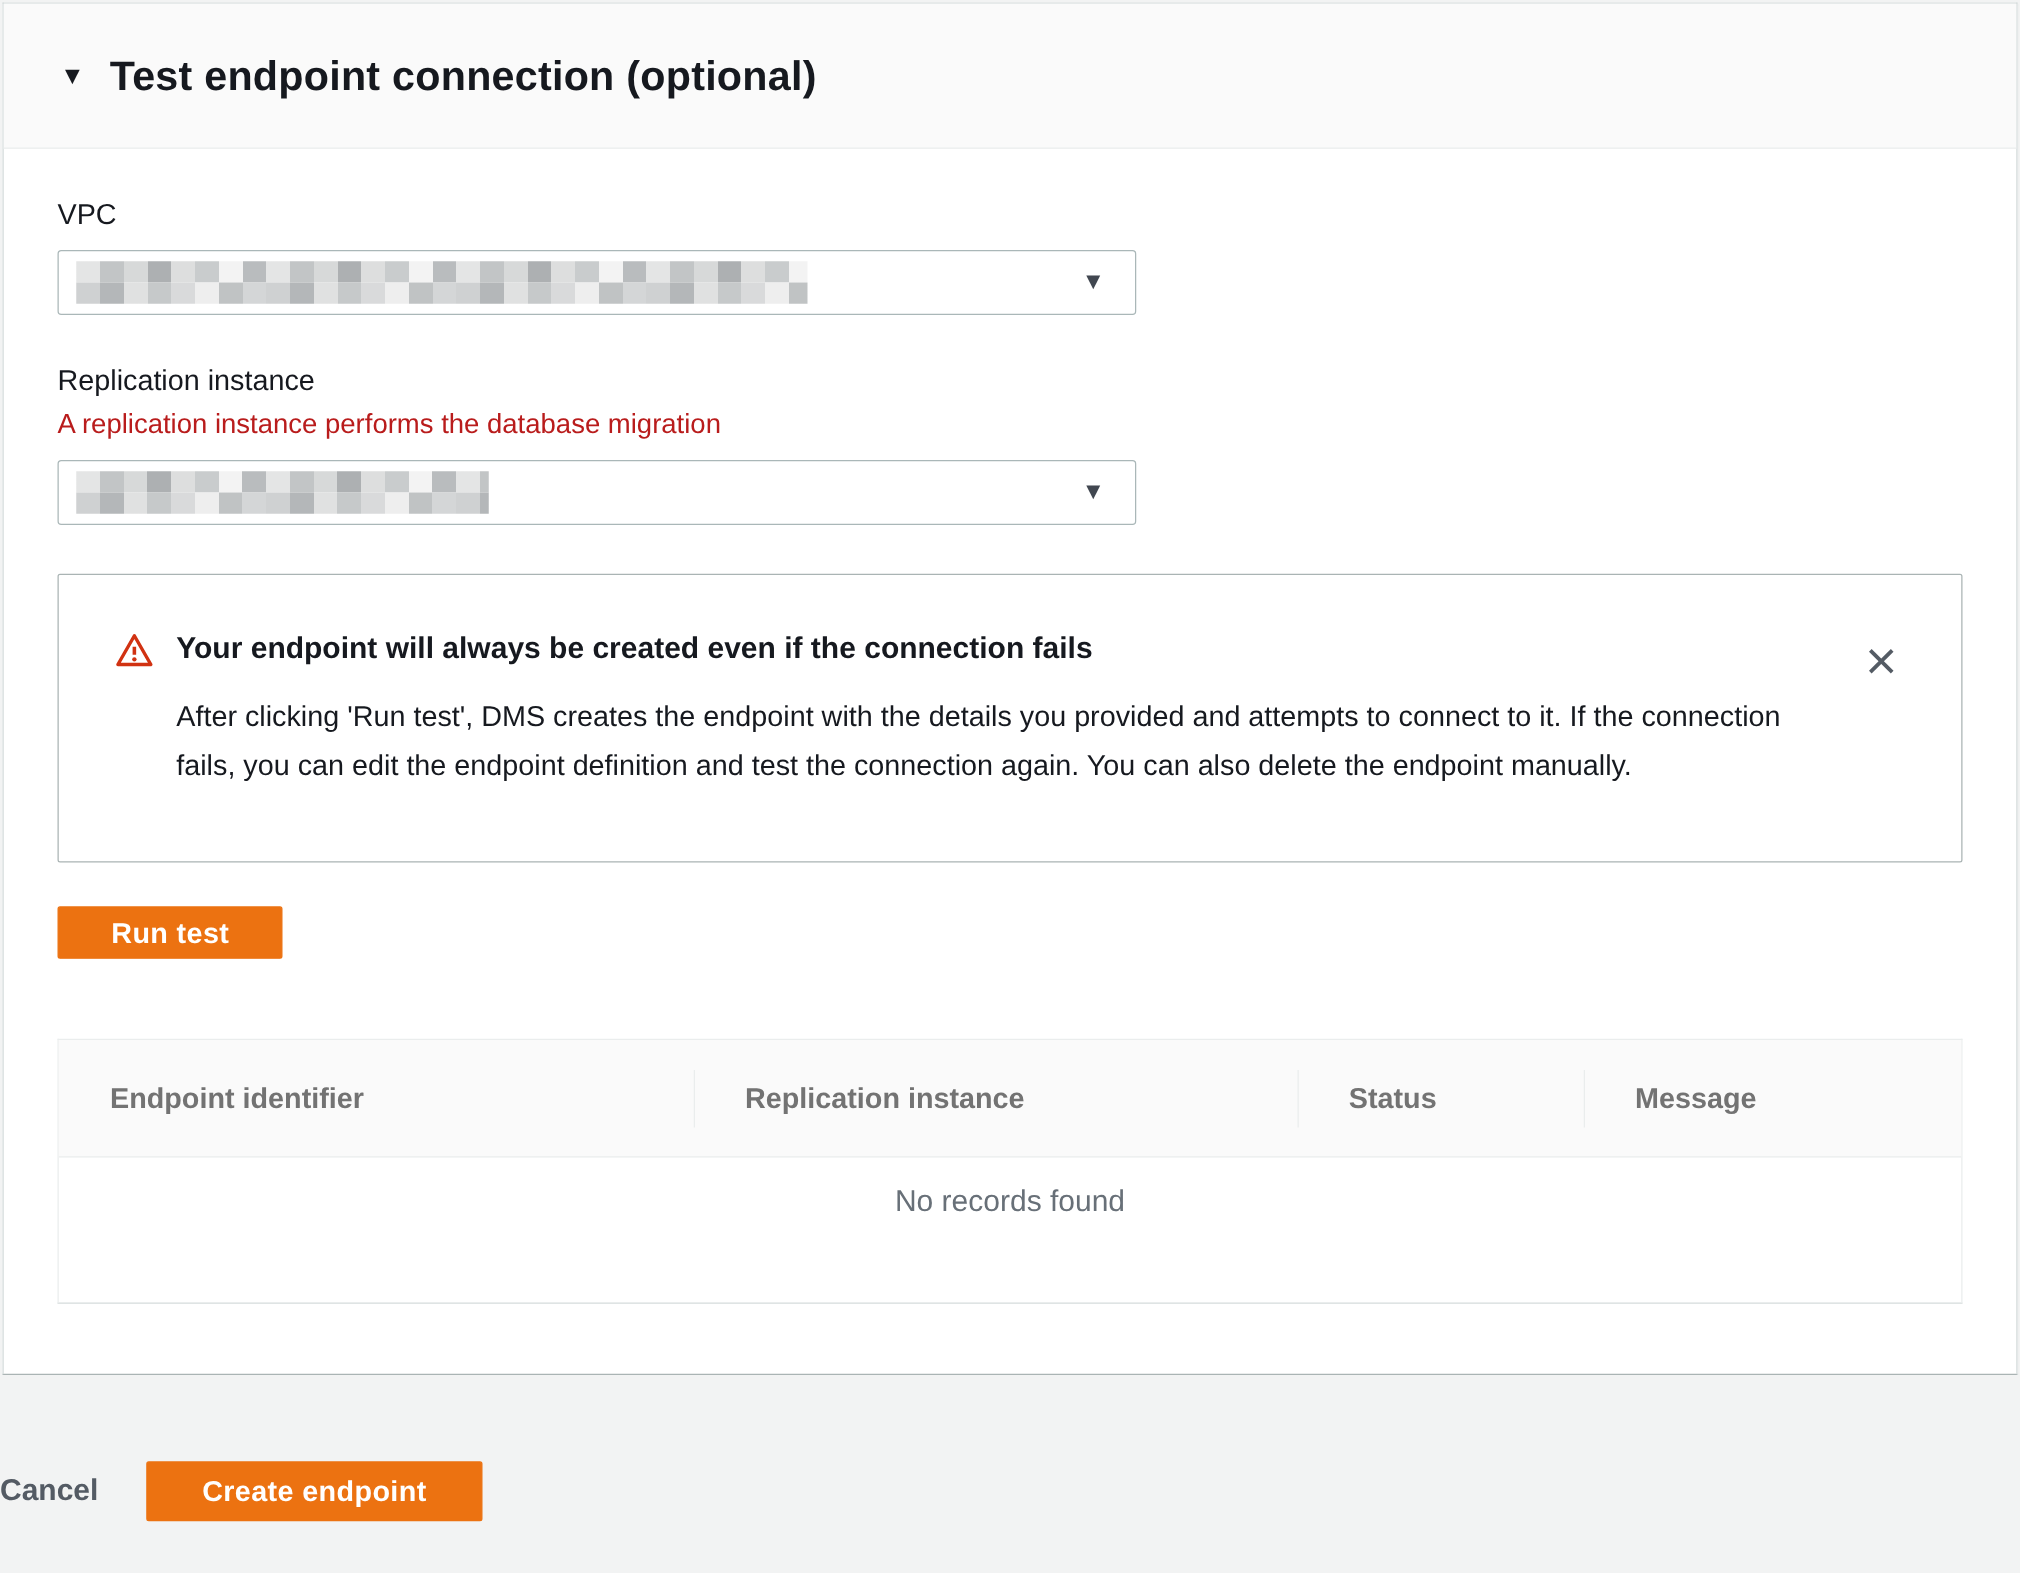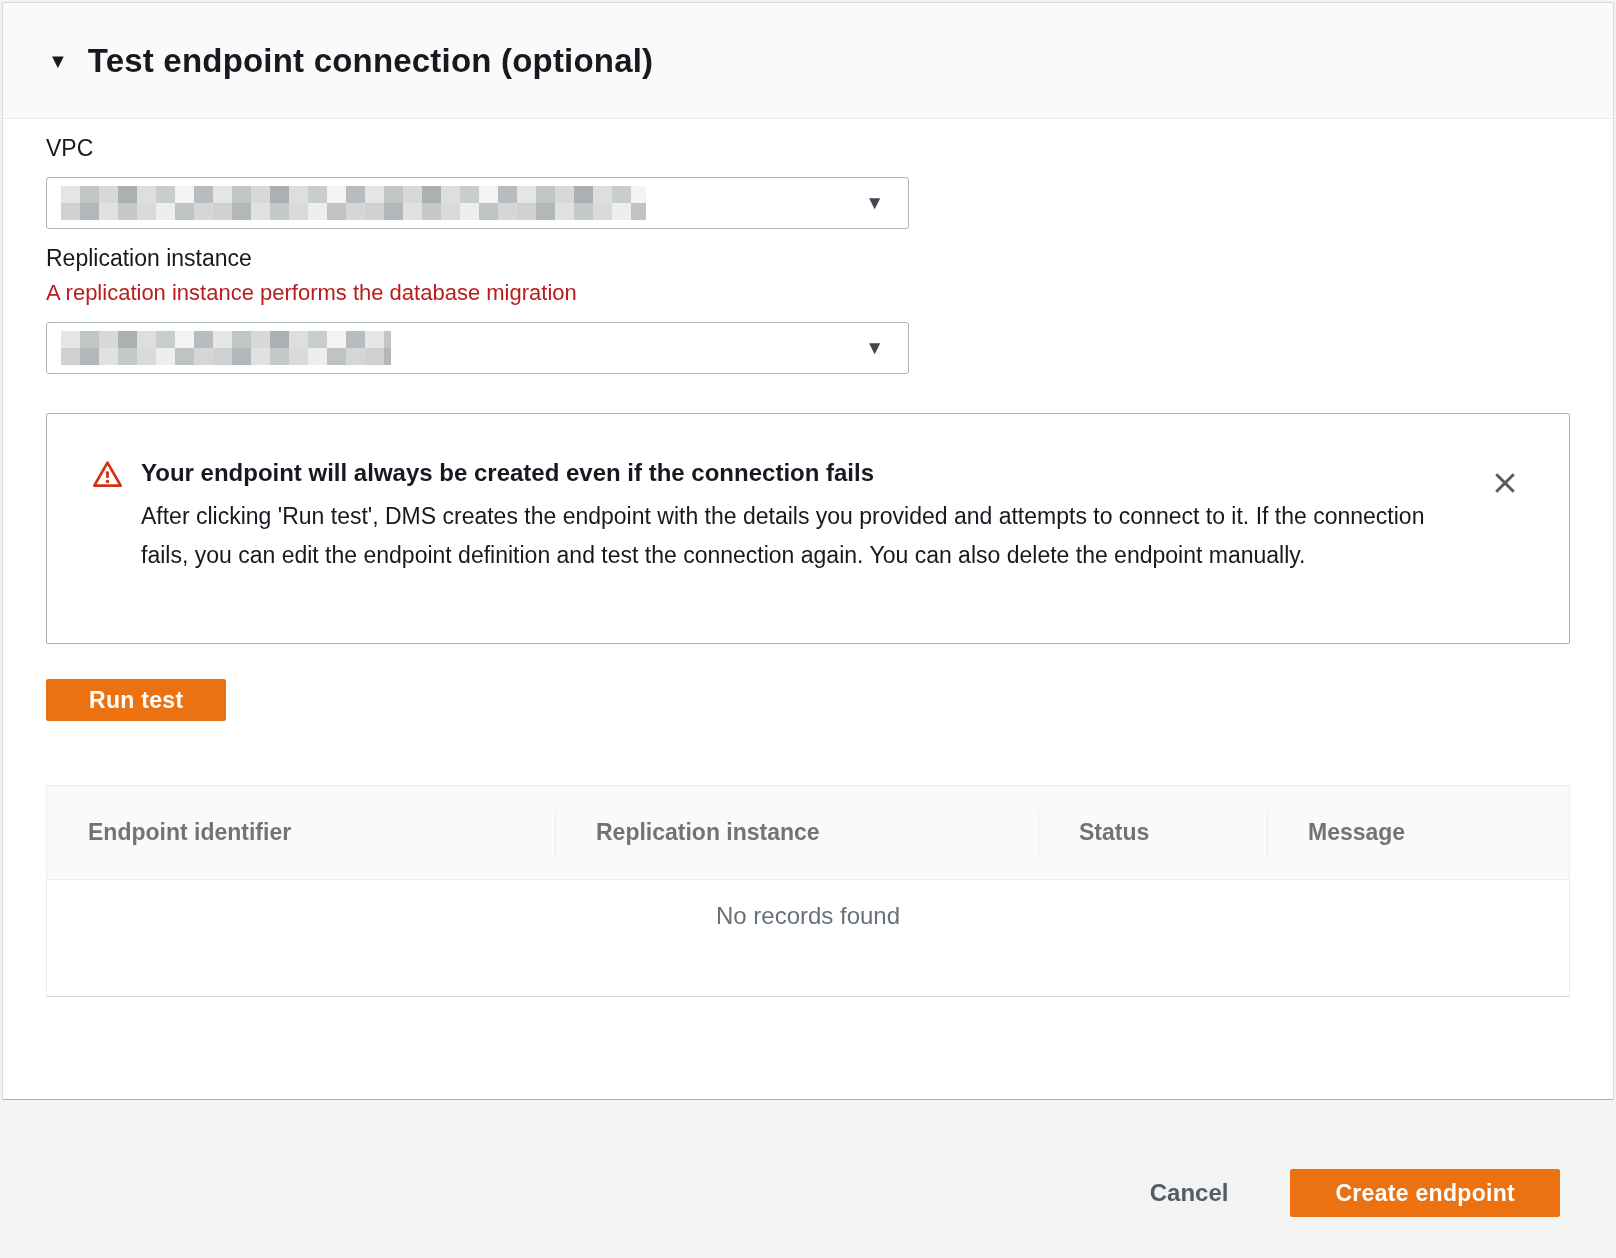--- a/index.html
+++ b/index.html
@@ -38,21 +38,21 @@
   .panel-title {
     font-size:33px;
     font-weight:700;
     letter-spacing:0.2px;
   }
   .panel-body { padding:0 43px; }
 
   
   .field-label {
     font-size:23px;
-    margin-top:15px;
+    margin-top:38px;
     line-height:28px;
   }
   .field-desc {
     font-size:22px;
     color:#b91c1c;
     margin-top:7px;
     line-height:28px;
   }
   .select {
     position:relative;
@@ -103,21 +103,21 @@
   .warning-icon { flex:0 0 auto; margin-top:1px; }
   .warning-text { flex:1 1 auto; margin-left:18px; padding-right:40px; }
   .warning-title {
     font-size:24px;
     font-weight:700;
     line-height:30px;
   }
   .warning-body {
     font-size:23px;
     line-height:39px;
-    margin-top:9px;
+    margin-top:20px;
     max-width:1300px;
   }
   .warning-close {
     flex:0 0 auto;
     background:none;
     border:none;
     cursor:pointer;
     padding:4px;
     margin-top:6px;
   }
@@ -191,24 +191,24 @@
     padding-top:22px;
     font-size:24px;
     color:#687078;
   }
 
   
   .footer {
     height:158px;
     background:#f2f3f3;
     display:flex;
-    justify-content:flex-end;
+    justify-content:flex-start;
     align-items:center;
     padding:28px 56px 0 0;
-    gap:62px;
+    gap:38px;
   }
   .create-endpoint {
     height:48px;
     padding:0 44px;
   }
 </style>
 </head>
 <body>
 
 <div class="panel">

